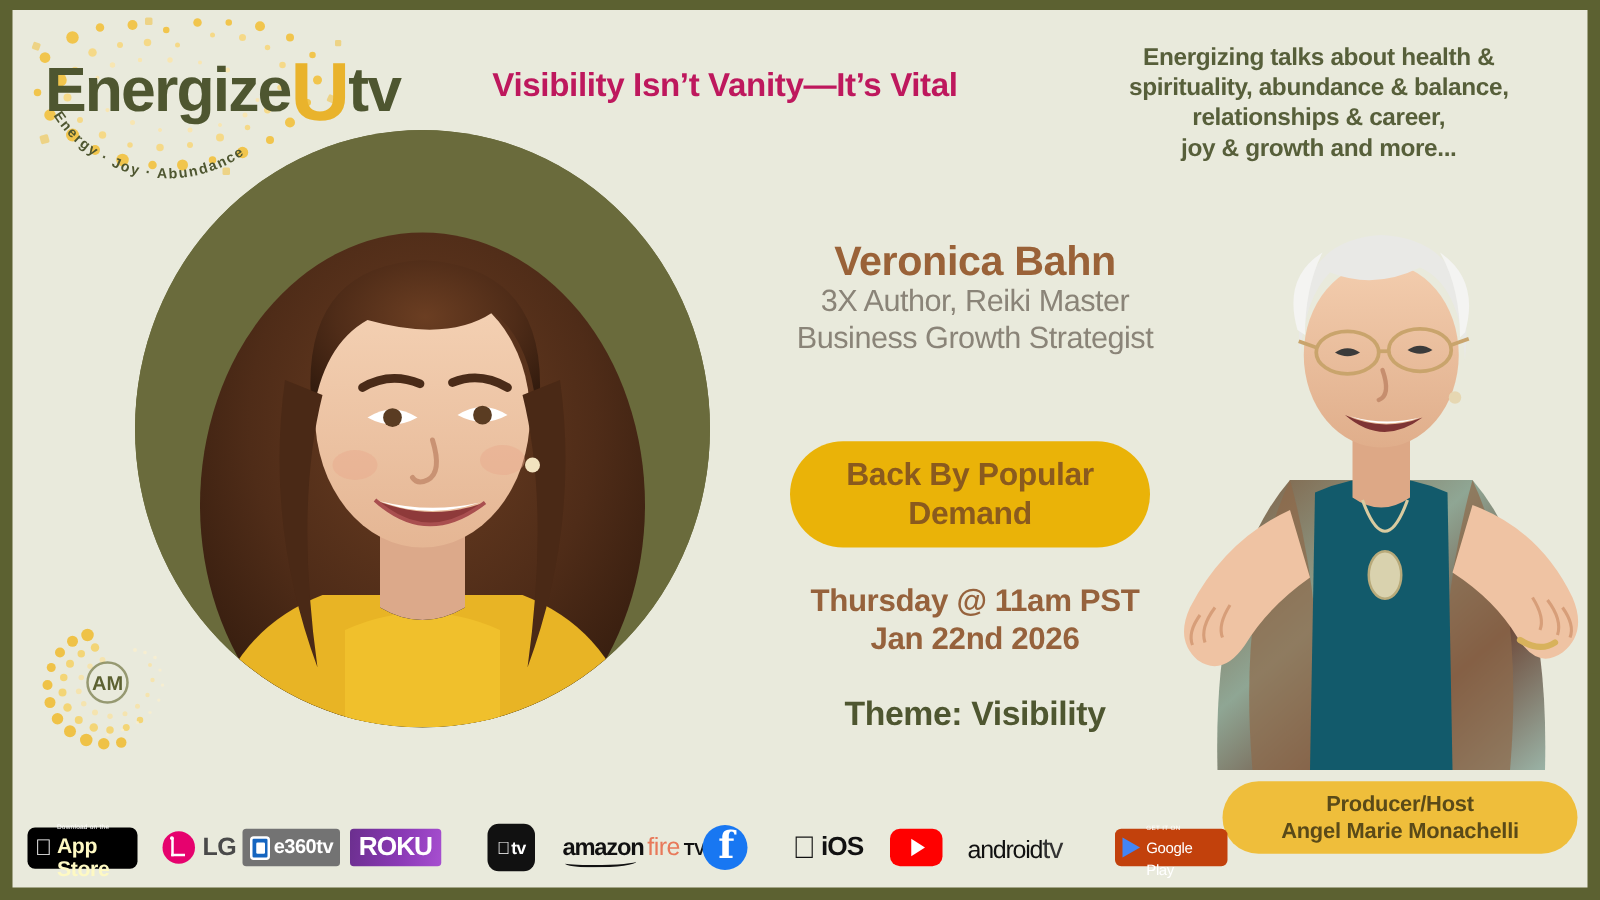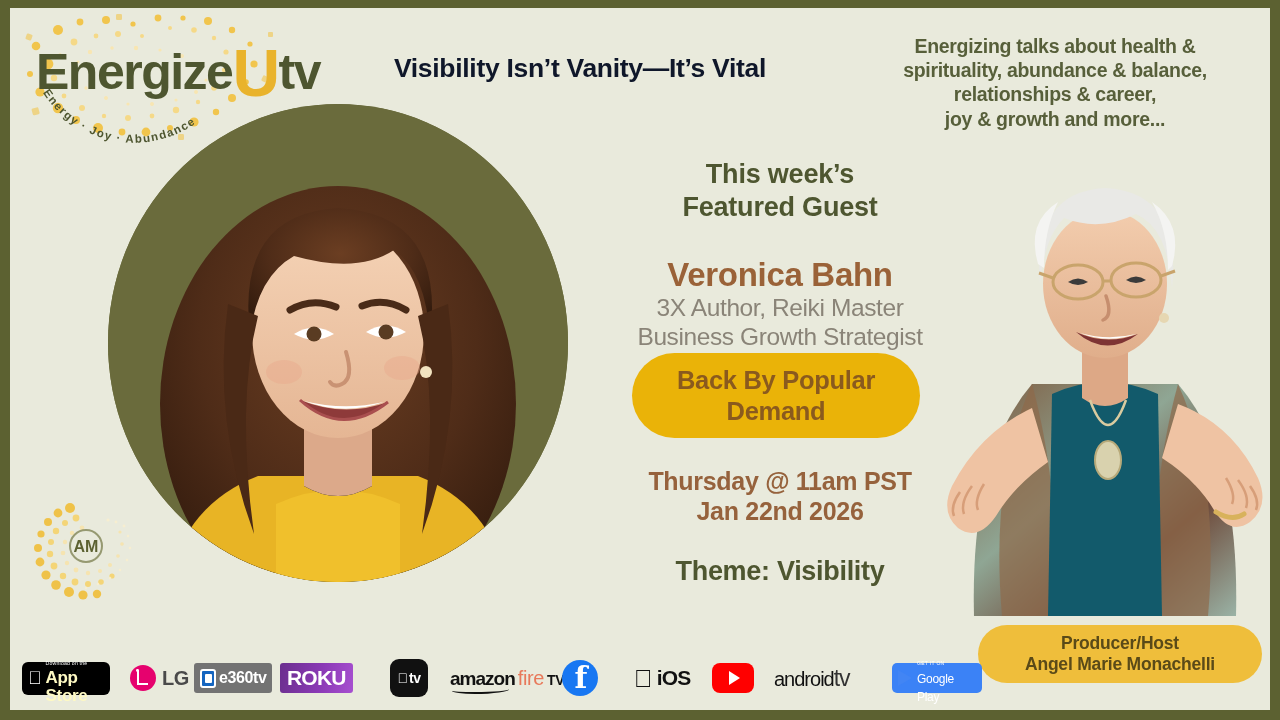--- a/index.html
+++ b/index.html
@@ -27,21 +27,21 @@
   }
   .logo-word .gold { color:#E9B32C; font-size:66px; line-height:0.8; position:relative; top:7px; }
   .logo-word .tv { color:#4E5630; }
   .logo-arc { position:absolute; left:10px; top:62px; width:230px; height:70px; }
   .logo-arc text { font-size:11.5px; font-weight:bold; fill:#4E5630; letter-spacing:1.4px; }
 
   
   .headline {
     position:absolute; left:310px; top:45px; width:520px;
     text-align:center; font-size:26.5px; font-weight:bold;
-    color:#0f172a; letter-spacing:-0.3px;
+    color:#be185d; letter-spacing:-0.3px;
   }
   .tagline {
     position:absolute; left:830px; top:26px; width:430px;
     text-align:center; font-size:19.5px; font-weight:bold;
     color:#575F3A; line-height:1.24; letter-spacing:-0.3px;
   }
 
   
   .guest-photo {
     position:absolute; left:98px; top:96px; width:460px; height:478px;
@@ -184,21 +184,21 @@
     content:""; border-left:11px solid #fff;
     border-top:7px solid transparent; border-bottom:7px solid transparent;
     margin-left:3px;
   }
 
   .androidtv { display:flex; align-items:baseline; }
   .androidtv .a { color:#111; font-size:20px; letter-spacing:-1px; }
   .androidtv .t { color:#333; font-size:23px; letter-spacing:-1px; }
 
   .badge-gplay {
-    background:#3b82f6; border-radius:5px; height:30px; width:90px;
+    background:#c2410c; border-radius:5px; height:30px; width:90px;
     display:flex; align-items:center; gap:5px; padding:0 6px;
   }
   .gplay-tri {
     width:0; height:0; border-left:14px solid #4285F4;
     border-top:8px solid transparent; border-bottom:8px solid transparent;
   }
   .badge-gplay .sm { color:#fff; font-size:5px; letter-spacing:.3px; line-height:1.1; }
   .badge-gplay .lg { color:#fff; font-size:12px; line-height:1.05; letter-spacing:-0.3px; }
 </style>
 </head>
@@ -353,24 +353,20 @@
             <ellipse cx="176" cy="268" rx="18" ry="12" fill="#E8A98C" opacity="0.45"></ellipse>
             <ellipse cx="294" cy="264" rx="18" ry="12" fill="#E8A98C" opacity="0.45"></ellipse>
 
             <circle cx="318" cy="268" r="6" fill="#F2E3C0"></circle>
           </g>
         </svg>
       </div>
     </div>
 
     <div class="center-col">
-      <div class="featured">
-        <div>This week’s</div>
-        <div>Featured Guest</div>
-      </div>
       <div class="guest-name">Veronica Bahn</div>
       <div class="guest-sub">3X Author, Reiki Master</div>
       <div class="guest-sub">Business Growth Strategist</div>
     </div>
 
     <div class="pill-badge">
       <div>
         <div>Back By Popular</div>
         <div>Demand</div>
       </div>

